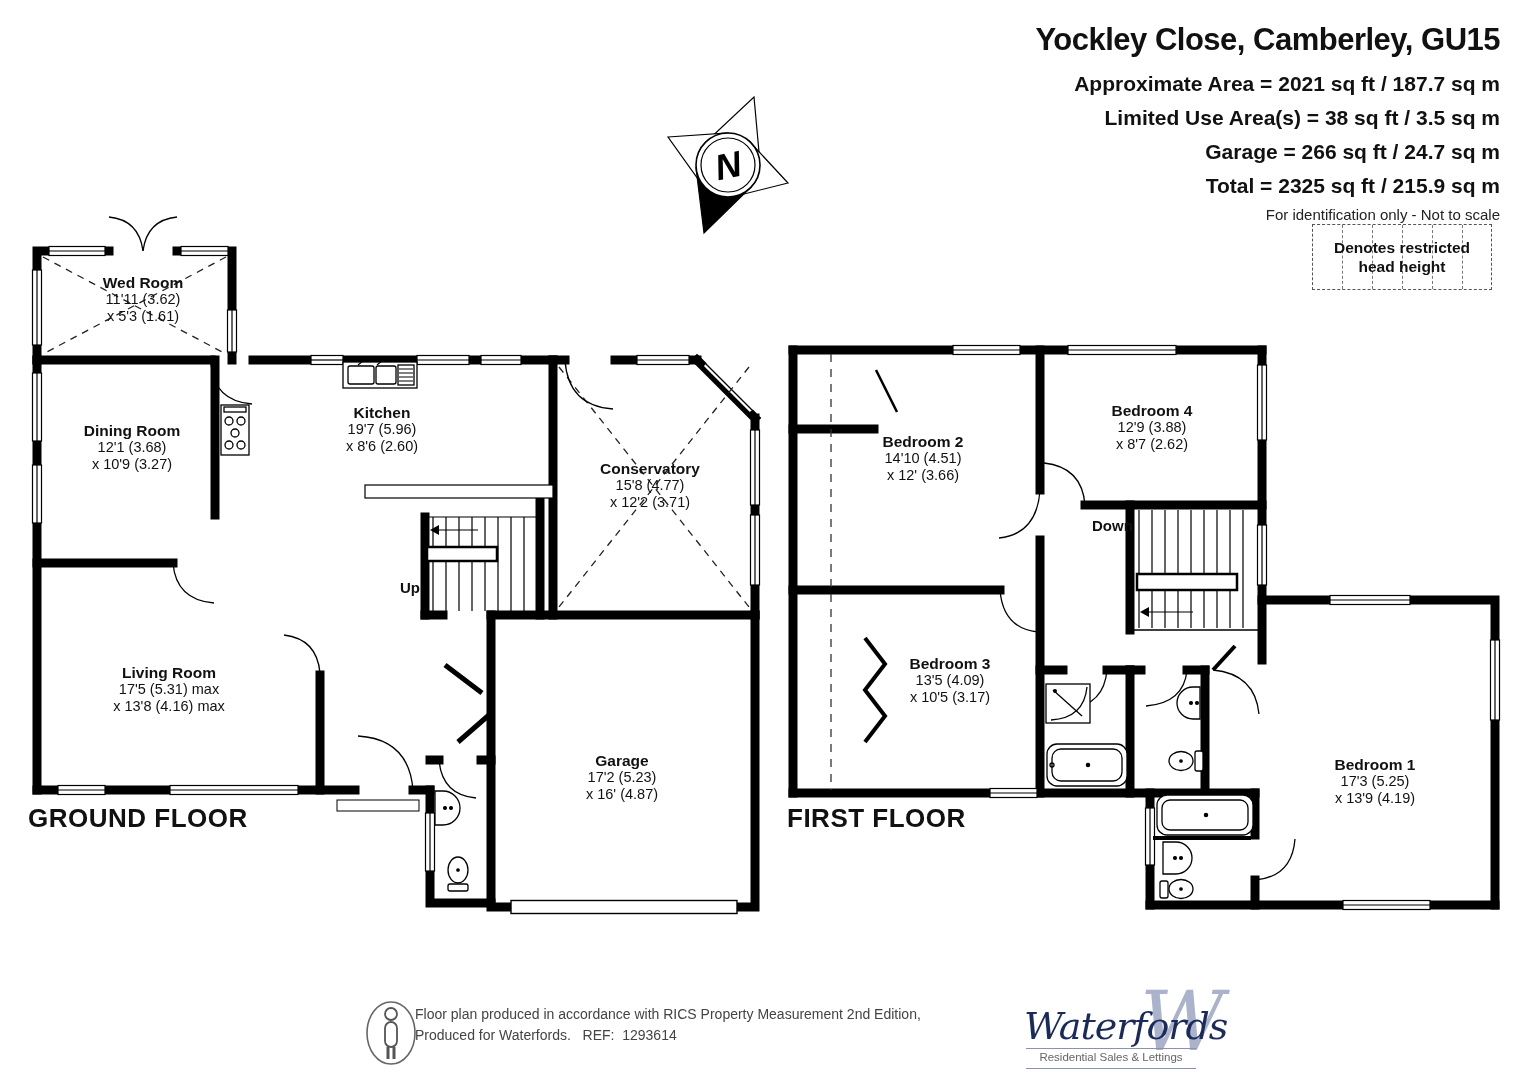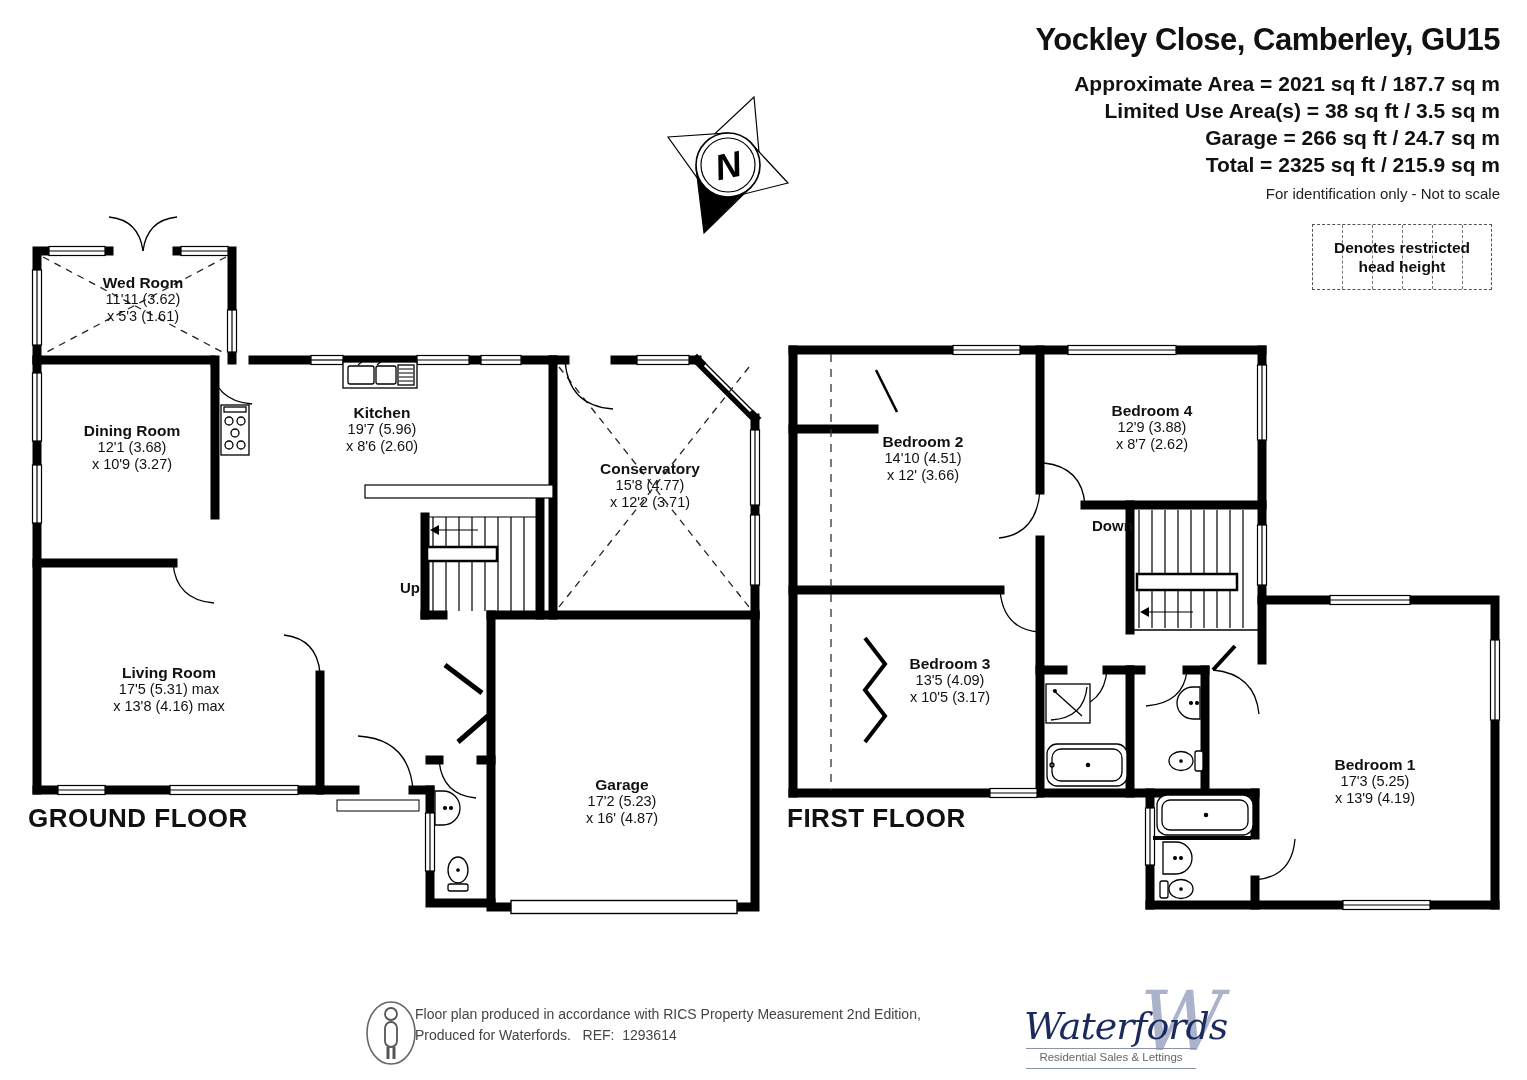--- a/index.html
+++ b/index.html
@@ -2,21 +2,21 @@
 <html><head>
 <meta charset="utf-8">
 <style>
   html,body{margin:0;padding:0;background:#fff;}
   body{width:1527px;height:1080px;overflow:hidden;font-family:"Liberation Sans",sans-serif;color:#111;}
   #canvas{position:relative;width:1527px;height:797px;background:#fff;}
 
   
   .header{position:absolute;top:22px;right:27px;text-align:right;}
   .title{font-size:31px;font-weight:bold;letter-spacing:-0.5px;}
-  .area-line{font-size:21px;font-weight:bold;line-height:27px;}
+  .area-line{font-size:21px;font-weight:bold;line-height:27px;margin-top:7px;}
   .area-block{margin-top:12px;}
   .disclaimer{font-size:15px;font-weight:normal;margin-top:7px;color:#222;}
 
   
   .legend{position:absolute;left:1312px;top:224px;width:178px;height:64px;border:1.6px dashed #555;}
   .legend .vline{position:absolute;top:0;bottom:0;border-left:1.4px dashed #777;}
   .legend .legend-text{position:absolute;inset:0;display:flex;align-items:center;justify-content:center;
      text-align:center;font-weight:bold;font-size:15.5px;line-height:19px;padding:0 4px;}
 
   
@@ -318,21 +318,21 @@
   <div class="room-label" style="left:650px;top:460px">
     <div class="room-name">Conservatory</div>
     <div class="room-dim">15'8 (4.77)</div>
     <div class="room-dim">x 12'2 (3.71)</div>
   </div>
   <div class="room-label" style="left:169px;top:664px">
     <div class="room-name">Living Room</div>
     <div class="room-dim">17'5 (5.31) max</div>
     <div class="room-dim">x 13'8 (4.16) max</div>
   </div>
-  <div class="room-label" style="left:622px;top:776px">
+  <div class="room-label" style="left:622px;top:752px">
     <div class="room-name">Garage</div>
     <div class="room-dim">17'2 (5.23)</div>
     <div class="room-dim">x 16' (4.87)</div>
   </div>
   <div class="stair-label" style="left:400px;top:579px">Up</div>
   <div class="floor-label" style="left:28px;top:803px">GROUND FLOOR</div>
 
   <div class="room-label" style="left:923px;top:433px">
     <div class="room-name">Bedroom 2</div>
     <div class="room-dim">14'10 (4.51)</div>

